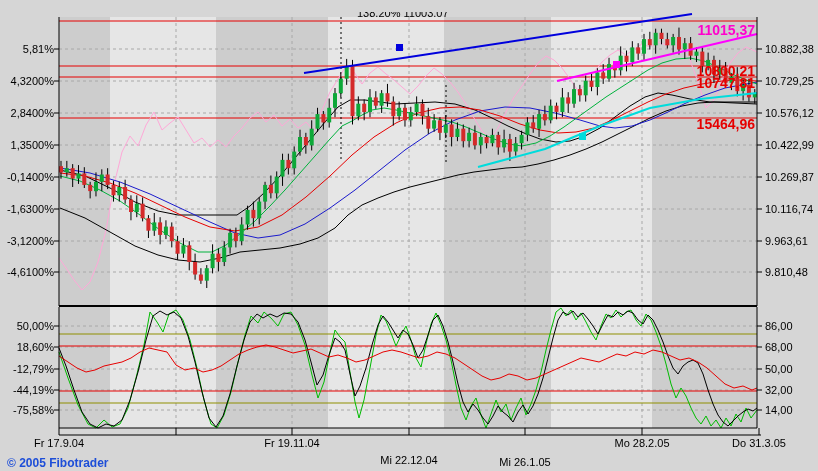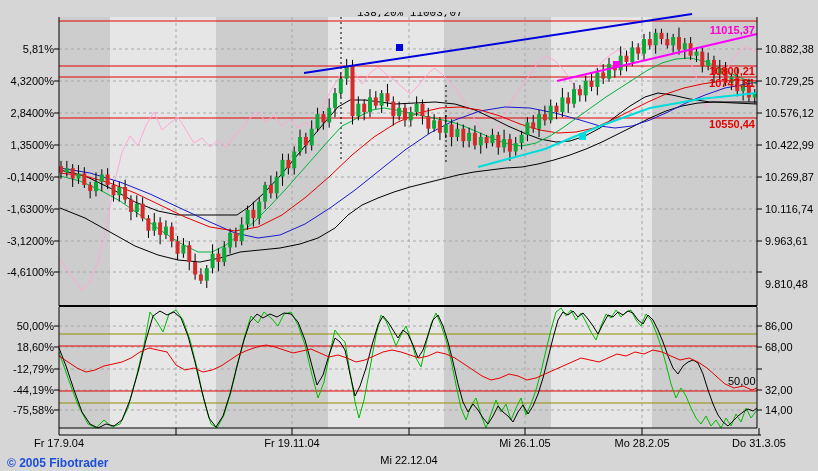--- a/index.html
+++ b/index.html
@@ -13,25 +13,25 @@
   #fib-layer{position:absolute;left:0;top:0;width:818px;height:471px;z-index:1;}
   #chart-svg{position:absolute;left:0;top:0;z-index:2;}
   #label-layer{position:absolute;left:0;top:0;width:818px;height:471px;z-index:3;pointer-events:none;}
   .axis-label{
     position:absolute;font-size:11px;color:#000;line-height:12px;white-space:nowrap;
   }
   .y-left{text-align:right;width:60px;}
   .y-right{text-align:center;}
   .x-label{transform:translateX(-50%);}
   .fib-label{
-    position:absolute;font-size:11px;color:#000;line-height:13px;white-space:nowrap;font-family:Liberation Mono, monospace;
+    position:absolute;font-size:11px;color:#000;line-height:13px;white-space:nowrap;
   }
   .fib-clip{position:absolute;overflow:hidden;}
   .price-label{
-    position:absolute;font-size:11px;font-weight:bold;line-height:12px;white-space:nowrap;
+    position:absolute;font-size:14px;font-weight:bold;line-height:12px;white-space:nowrap;
     text-align:right;width:70px;
   }
   #copyright{
     position:absolute;left:7px;top:456px;font-size:12px;font-weight:bold;color:#1d4ed8;
   }
 </style>
 </head>
 <body>
 
 <div id="stage">
@@ -402,37 +402,37 @@
       <div class="axis-label y-left" style="left: -6px; top: 203px;">-1,6300%</div>
       <div class="axis-label y-left" style="left: -6px; top: 235px;">-3,1200%</div>
       <div class="axis-label y-left" style="left: -6px; top: 266px;">-4,6100%</div>
       <div class="axis-label y-right" style="left: 765px; top: 43px;">10.882,38</div>
       <div class="axis-label y-right" style="left: 765px; top: 75px;">10.729,25</div>
       <div class="axis-label y-right" style="left: 765px; top: 107px;">10.576,12</div>
       <div class="axis-label y-right" style="left: 765px; top: 139px;">10.422,99</div>
       <div class="axis-label y-right" style="left: 765px; top: 171px;">10.269,87</div>
       <div class="axis-label y-right" style="left: 765px; top: 203px;">10.116,74</div>
       <div class="axis-label y-right" style="left: 765px; top: 235px;">9.963,61</div>
-      <div class="axis-label y-right" style="left: 765px; top: 266px; margin-top: 12px;">9.810,48</div>
+      <div class="axis-label y-right" style="left: 765px; top: 266px;">9.810,48</div>
       <div class="axis-label y-left" style="left: -6px; top: 320px;">50,00%</div>
       <div class="axis-label y-left" style="left: -6px; top: 341px;">18,60%</div>
       <div class="axis-label y-left" style="left: -6px; top: 363px;">-12,79%</div>
       <div class="axis-label y-left" style="left: -6px; top: 384px;">-44,19%</div>
       <div class="axis-label y-left" style="left: -6px; top: 404px;">-75,58%</div>
       <div class="axis-label y-right" style="left: 765px; top: 320px;">86,00</div>
       <div class="axis-label y-right" style="left: 765px; top: 341px;">68,00</div>
-      <div class="axis-label y-right" style="left: 728px; top: 363px; margin-top: 12px;">50,00</div>
+      <div class="axis-label y-right" style="left: 765px; top: 363px;">50,00</div>
       <div class="axis-label y-right" style="left: 765px; top: 384px;">32,00</div>
       <div class="axis-label y-right" style="left: 765px; top: 404px;">14,00</div>
       <div class="axis-label x-label" style="left: 59px; top: 437px;">Fr 17.9.04</div>
       <div class="axis-label x-label" style="left: 176px; top: 437px; margin-top: 40px;">Mi 20.10.04</div>
       <div class="axis-label x-label" style="left: 292px; top: 437px;">Fr 19.11.04</div>
       <div class="axis-label x-label" style="left: 409px; top: 437px; margin-top: 17px;">Mi 22.12.04</div>
-      <div class="axis-label x-label" style="left: 525px; top: 437px;">Mi 26.1.05</div>
+      <div class="axis-label x-label" style="left: 525px; top: 456px;">Mi 26.1.05</div>
       <div class="axis-label x-label" style="left: 642px; top: 437px;">Mo 28.2.05</div>
       <div class="axis-label x-label" style="left: 759px; top: 437px; text-align: right;">Do 31.3.05</div>
       <div class="price-label" style="left: 685px; top: 24px; color: rgb(255, 0, 204);">11015,37</div>
       <div class="price-label" style="left: 685px; top: 65px; color: rgb(230, 0, 0);">10800,21</div>
       <div class="price-label" style="left: 685px; top: 77px; color: rgb(230, 0, 0);">10747,81</div>
-      <div class="price-label" style="left: 685px; top: 118px; color: rgb(230, 0, 0);">10550,44</div>
+      <div class="price-label" style="left: 685px; top: 118px; color: rgb(230, 0, 0);">15464,96</div>
     </div>
   <div id="copyright">© 2005 Fibotrader</div>
 </div>
 
 </body></html>

